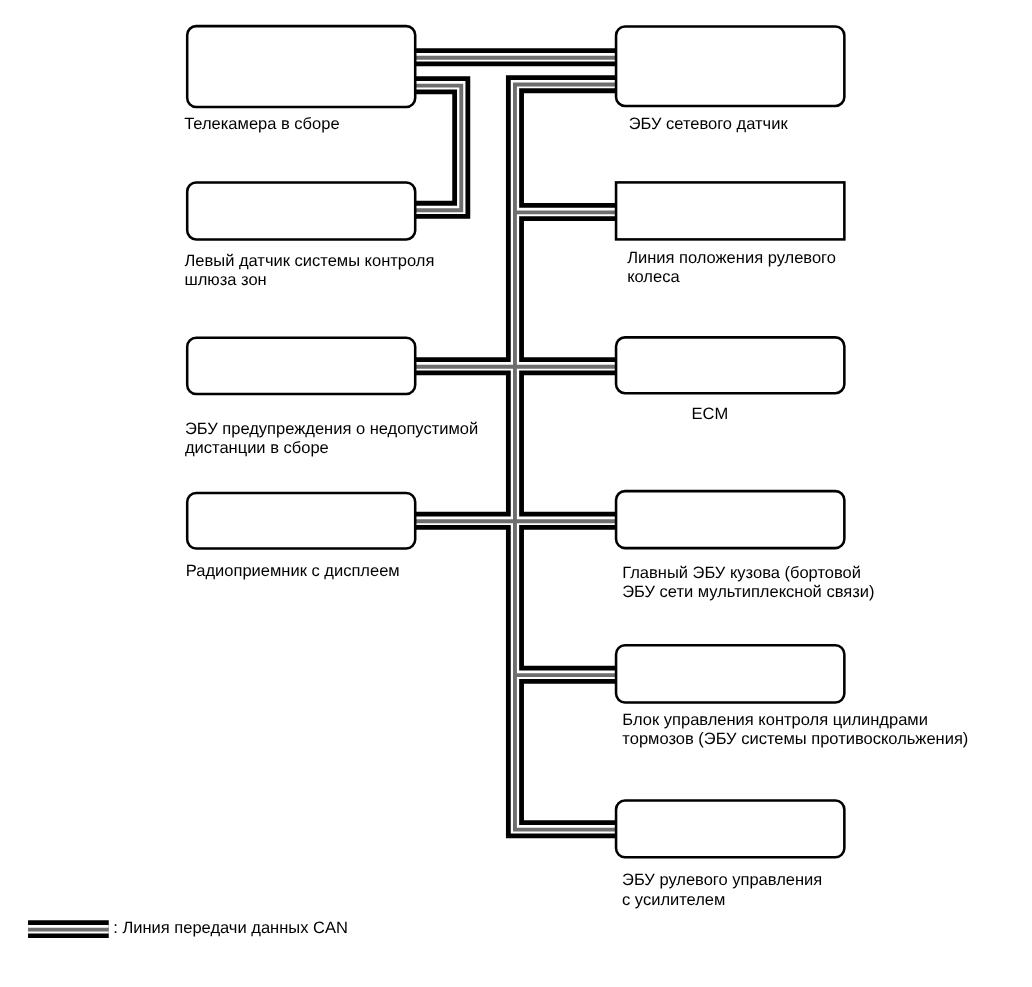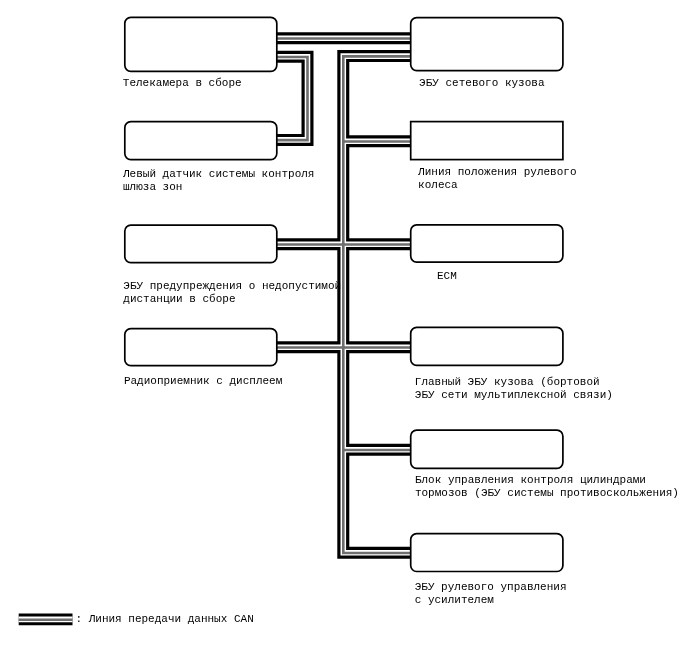--- a/index.html
+++ b/index.html
@@ -1,21 +1,21 @@
 <!DOCTYPE html>
 <html><head>
 <meta charset="utf-8">
 <title>CAN</title>
 <style>
   html,body{margin:0;padding:0;background:#ffffff;}
   body{width:688px;height:658px;overflow:hidden;
        font-family:"Liberation Sans",sans-serif;color:#000000;}
   #diagram{position:absolute;left:0;top:0;width:688px;height:658px;}
   .lbl{position:absolute;font-size:11px;line-height:13px;color:#000000;
-       white-space:pre;transform:translateZ(0);font-family:Liberation Mono, monospace;}
+       white-space:pre;transform:translateZ(0);}
 </style>
 </head>
 <body>
 
 <svg id="diagram" viewBox="0 0 688 658">
 
   <g id="can-lines" fill="none">
 
     <g stroke="#000000" stroke-width="12.0" stroke-linecap="butt">
       <path d="M276.8 38.2 H410.7"></path>
@@ -64,28 +64,28 @@
 
   <g id="legend-symbol" fill="none">
     <path d="M18.7 619.45 H72.5" stroke="#000000" stroke-width="11.8"></path>
     <path d="M18.7 619.45 H72.5" stroke="#ffffff" stroke-width="5.7"></path>
     <path d="M18.7 619.75 H72.5" stroke="#6e6e6e" stroke-width="2.6"></path>
   </g>
 
 </svg>
 
 <div class="lbl" style="left:122.8px;top:76.9px">Телекамера в сборе</div>
-<div class="lbl" style="left:419.1px;top:76.7px">ЭБУ сетевого кузова</div>
+<div class="lbl" style="left:419.1px;top:76.7px">ЭБУ сетевого датчик</div>
 <div class="lbl" style="left:123.0px;top:167.8px">Левый датчик системы контроля
 шлюза зон</div>
 <div class="lbl" style="left:418.1px;top:165.9px">Линия положения рулевого
 колеса</div>
 <div class="lbl" style="left:123.3px;top:280px">ЭБУ предупреждения о недопустимой
 дистанции в сборе</div>
-<div class="lbl" style="left:437px;top:269.8px">ECM</div>
+<div class="lbl" style="left:461px;top:269.8px">ECM</div>
 <div class="lbl" style="left:123.9px;top:375px">Радиоприемник с дисплеем</div>
 <div class="lbl" style="left:414.8px;top:375.9px">Главный ЭБУ кузова (бортовой
 ЭБУ сети мультиплексной связи)</div>
 <div class="lbl" style="left:414.9px;top:473.7px">Блок управления контроля цилиндрами
 тормозов (ЭБУ системы противоскольжения)</div>
 <div class="lbl" style="left:414.7px;top:581.4px">ЭБУ рулевого управления
 с усилителем</div>
 <div class="lbl" style="left:75.5px;top:613.0px">: Линия передачи данных CAN</div>
 
 </body></html>

